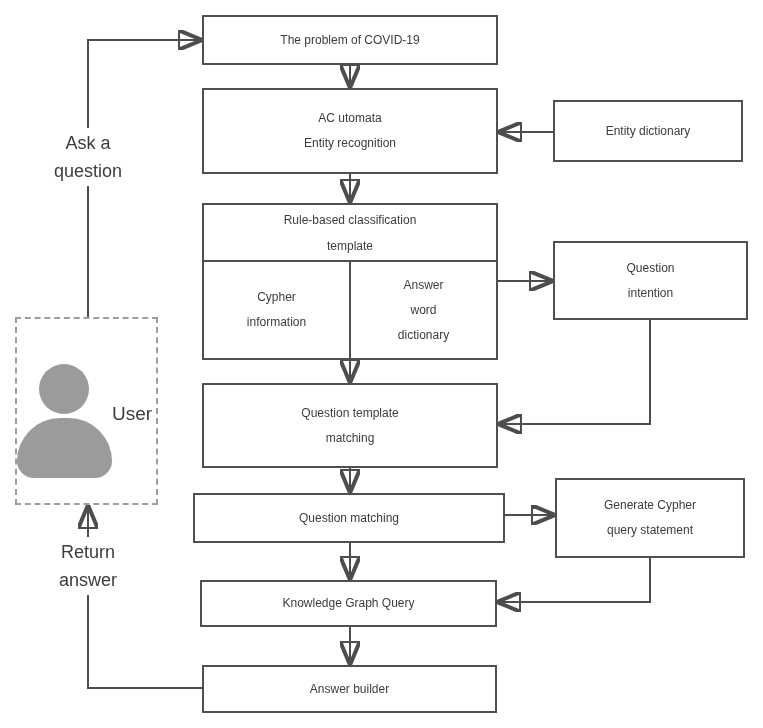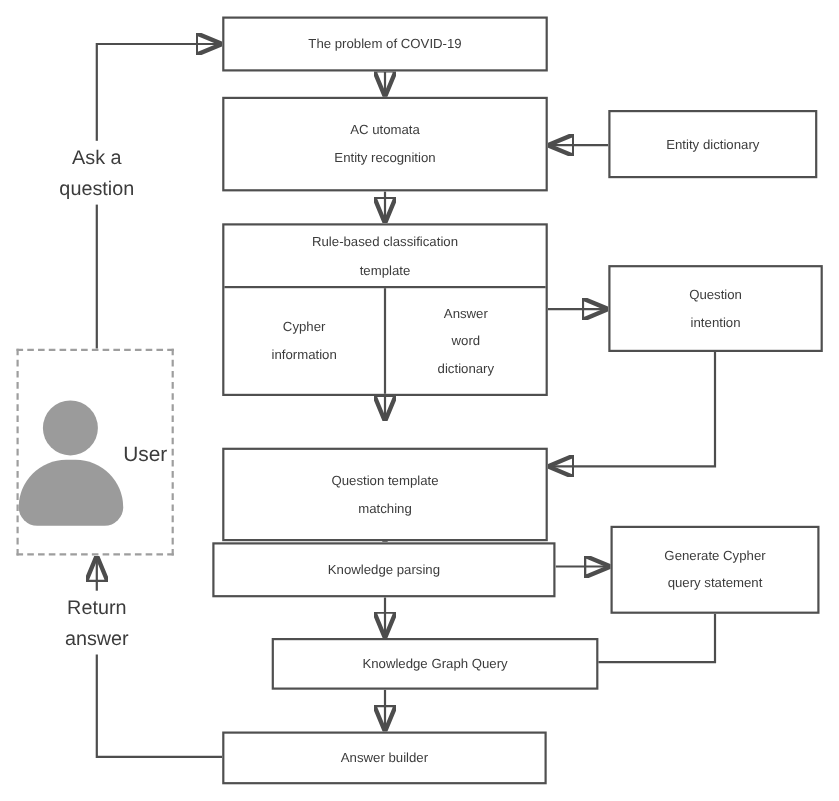--- a/index.html
+++ b/index.html
@@ -125,35 +125,35 @@
 dictionary</span>
       </div>
     </div>
   </div>
 
   <div class="node" style="left:553px;top:241px;width:195px;height:79px;">
     <span>Question
 intention</span>
   </div>
 
-  <div class="node" style="left:202px;top:383px;width:296px;height:85px;margin-top:24px;">
+  <div class="node" style="left:202px;top:383px;width:296px;height:85px;">
     <span>Question template
 matching</span>
   </div>
 
   <div class="node" style="left:193px;top:493px;width:312px;height:50px;">
-    <span>Knowledge parsing</span>
+    <span>Question matching</span>
   </div>
 
   <div class="node" style="left:555px;top:478px;width:190px;height:80px;">
     <span>Generate Cypher
 query statement</span>
   </div>
 
-  <div class="node" style="left:200px;top:580px;width:297px;height:47px;margin-left:47px;">
+  <div class="node" style="left:200px;top:580px;width:297px;height:47px;">
     <span>Knowledge Graph Query</span>
   </div>
 
   <div class="node" style="left:202px;top:665px;width:295px;height:48px;">
     <span>Answer builder</span>
   </div>
 
   <div class="user-box">
     <div class="person-icon">
       <div class="person-head"></div>

